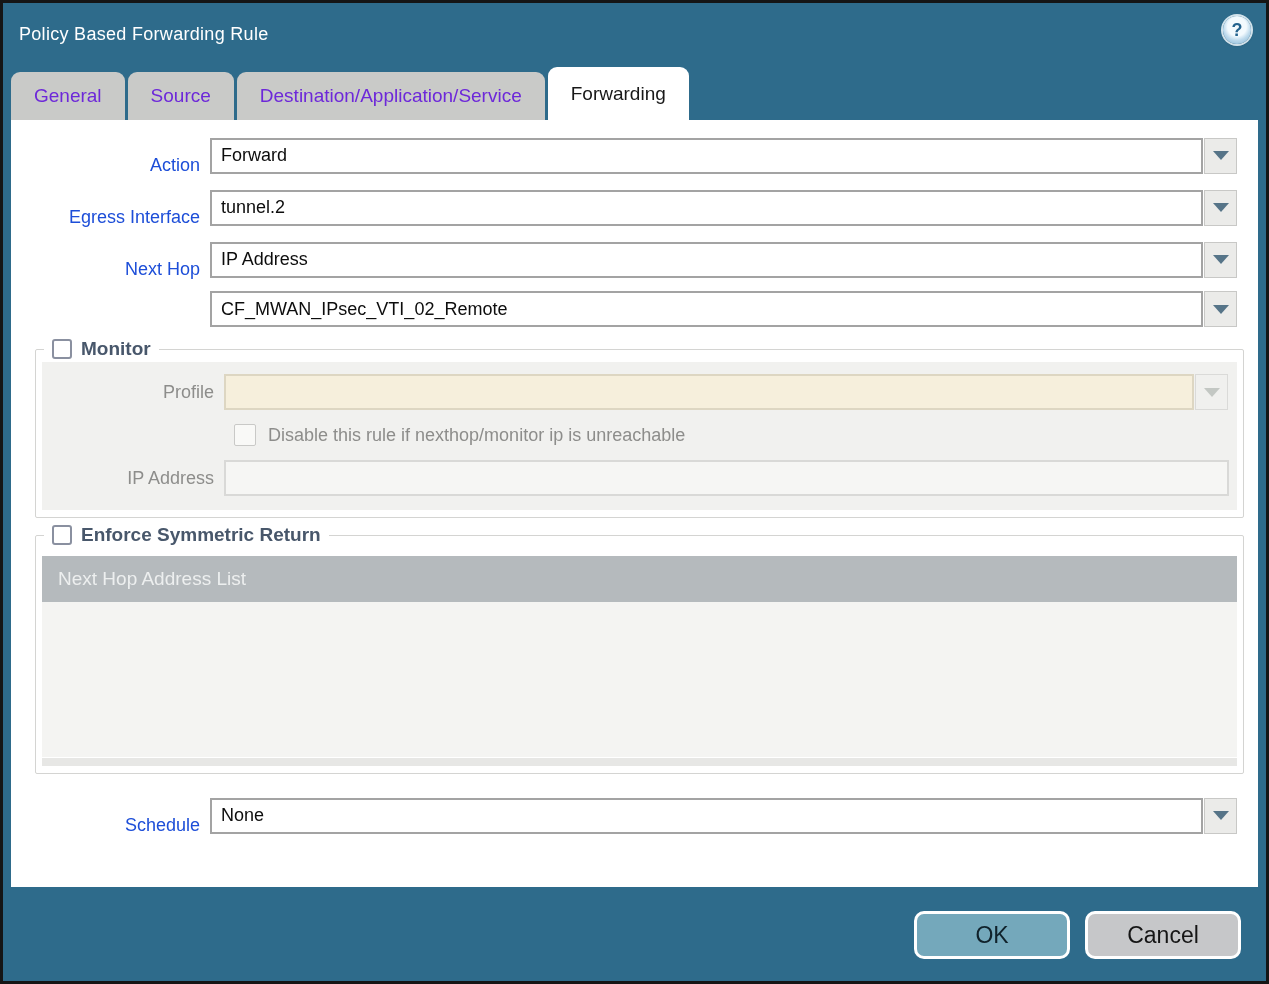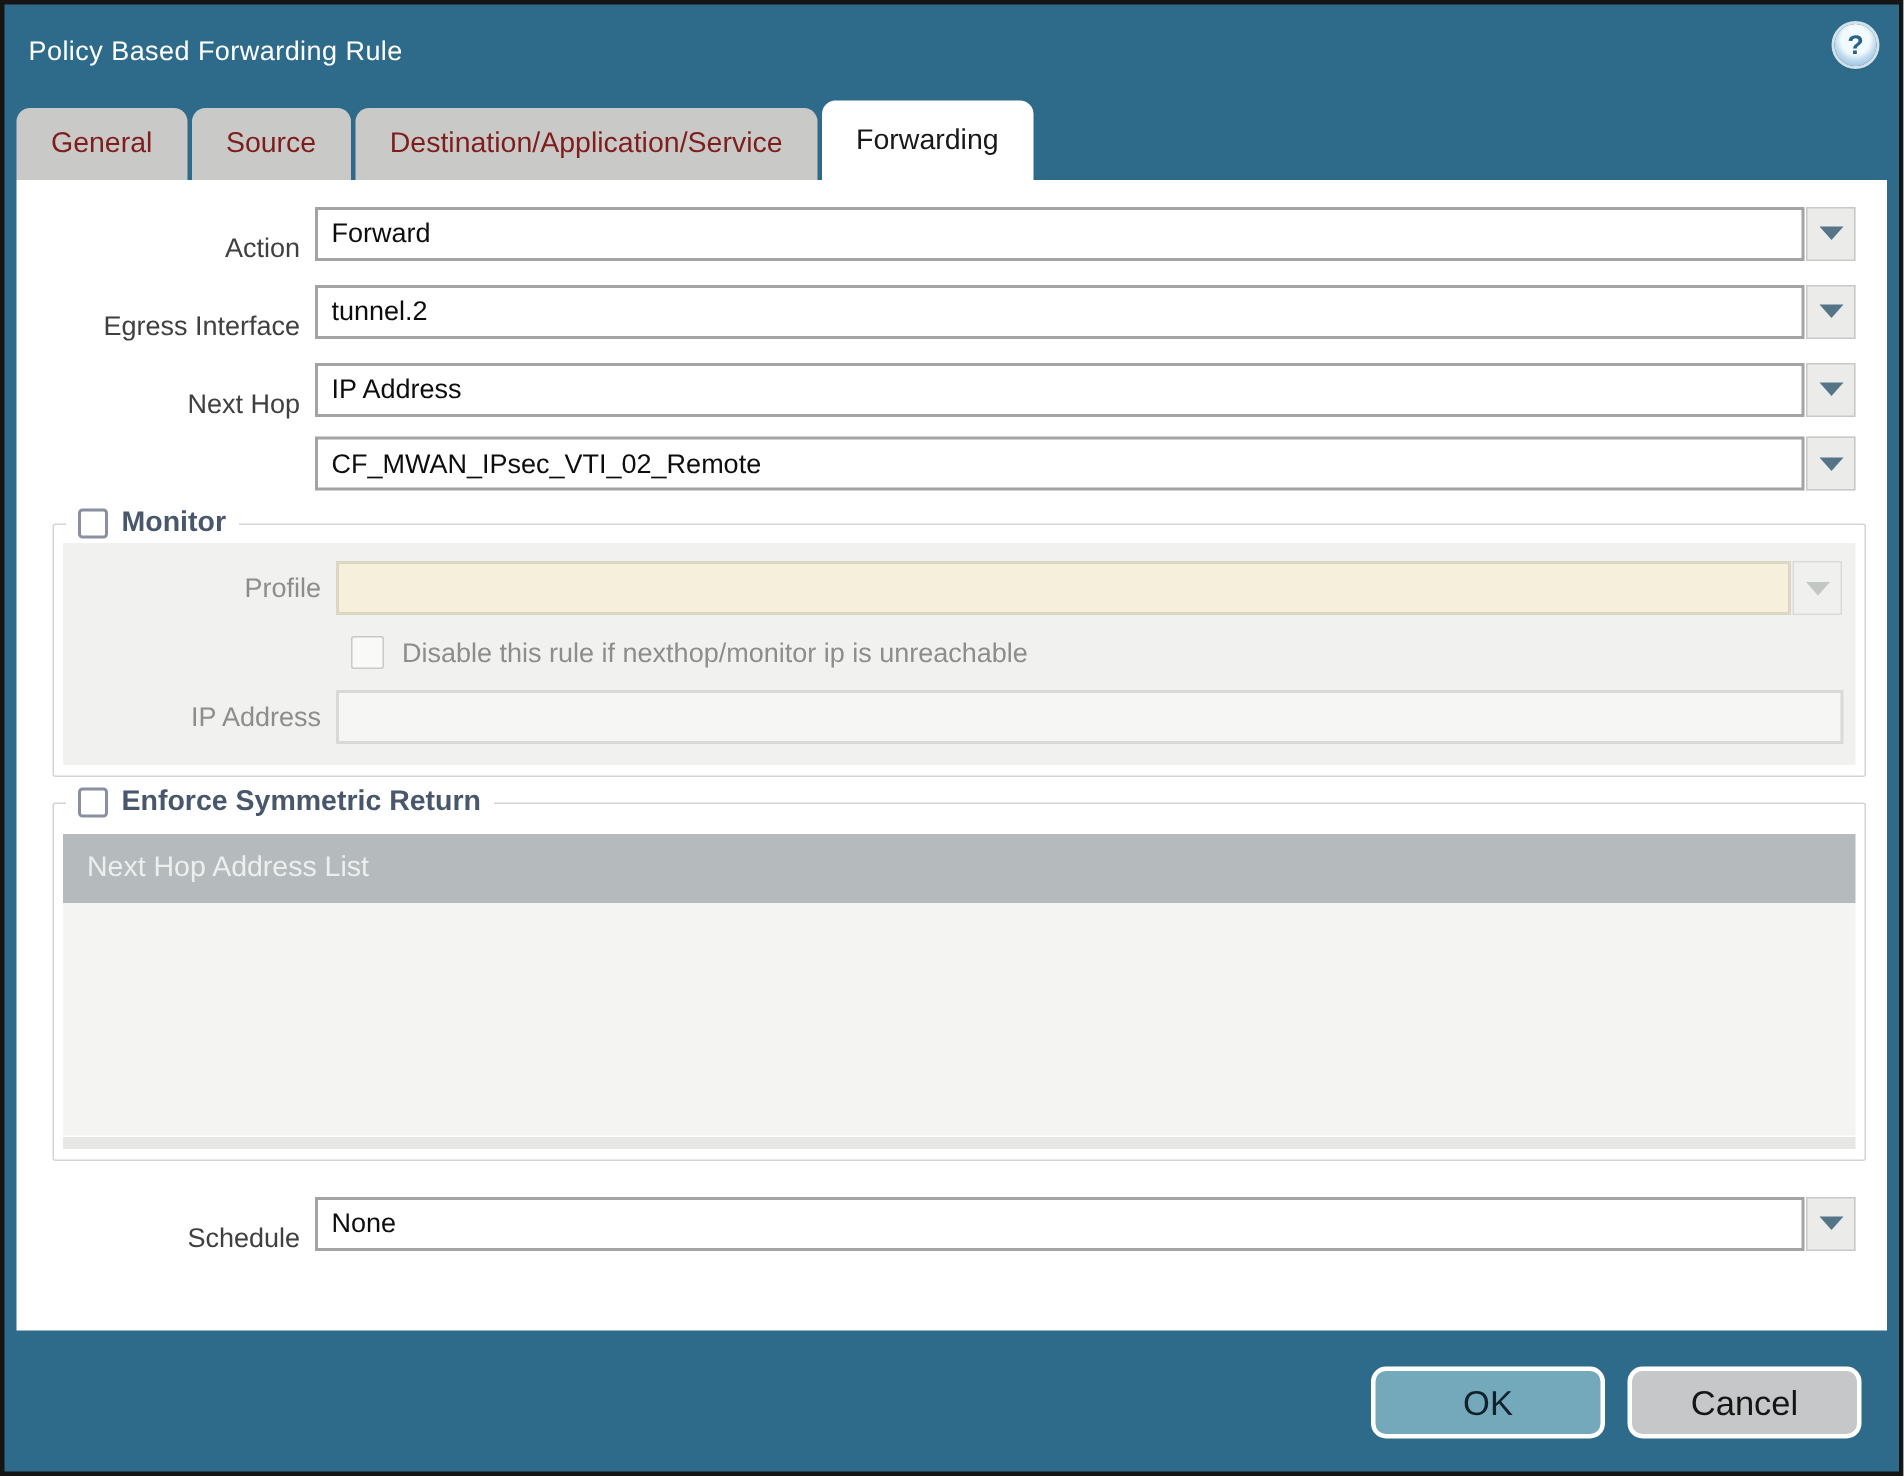--- a/index.html
+++ b/index.html
@@ -15,28 +15,28 @@
   .help{
     position:absolute;top:13px;right:15px;width:28px;height:28px;border-radius:50%;
     background:radial-gradient(circle at 50% 38%, #f3fafe 0 42%, #bcd9ec 62%, #7fb0cf 100%);
     box-shadow:0 0 0 2px rgba(240,248,253,.85), 0 1px 3px rgba(0,0,0,.35);
     display:flex;align-items:center;justify-content:center;
     color:#24638e;font-weight:bold;font-size:18px;cursor:pointer;
   }
   
   .tabbar{display:flex;align-items:flex-end;gap:3px;padding-left:8px;height:55px;position:relative;z-index:2;}
   .tab{
-    background:#c9cac8;color:#7f1d1d;font-size:19px;line-height:1;
+    background:#c9cac8;color:#6d28d9;font-size:19px;line-height:1;
     padding:14px 23px 15px;border-radius:9px 9px 0 0;cursor:pointer;white-space:nowrap;
   }
   .tab.active{background:#ffffff;color:#181818;padding-top:17px;padding-bottom:17px;}
   
   .content{position:relative;background:#ffffff;margin:0 8px;height:767px;padding-top:15px;}
   .frow{display:flex;align-items:center;margin-bottom:11px;}
-  .frow .lbl{flex:none;width:199px;text-align:right;padding-right:10px;font-size:18px;color:#404040;margin-top:20px;}
+  .frow .lbl{flex:none;width:199px;text-align:right;padding-right:10px;font-size:18px;color:#1d4ed8;margin-top:20px;}
   .inputbox{
     width:993px;height:36px;border:2px solid #a3a3a3;background:#fff;
     display:flex;align-items:center;padding:0 9px;font-size:18px;color:#0d0d0d;overflow:hidden;
   }
   .ddbtn{
     width:33px;height:36px;margin-left:1px;background:#ebebe9;border:1px solid #c8c8c6;
     display:flex;align-items:center;justify-content:center;cursor:pointer;flex:none;
   }
   .tri{width:0;height:0;border-left:8px solid transparent;border-right:8px solid transparent;border-top:9px solid #567488;}
   .ddbtn.disabled{background:#f0f0ee;border-color:#dadad8;cursor:default;}

